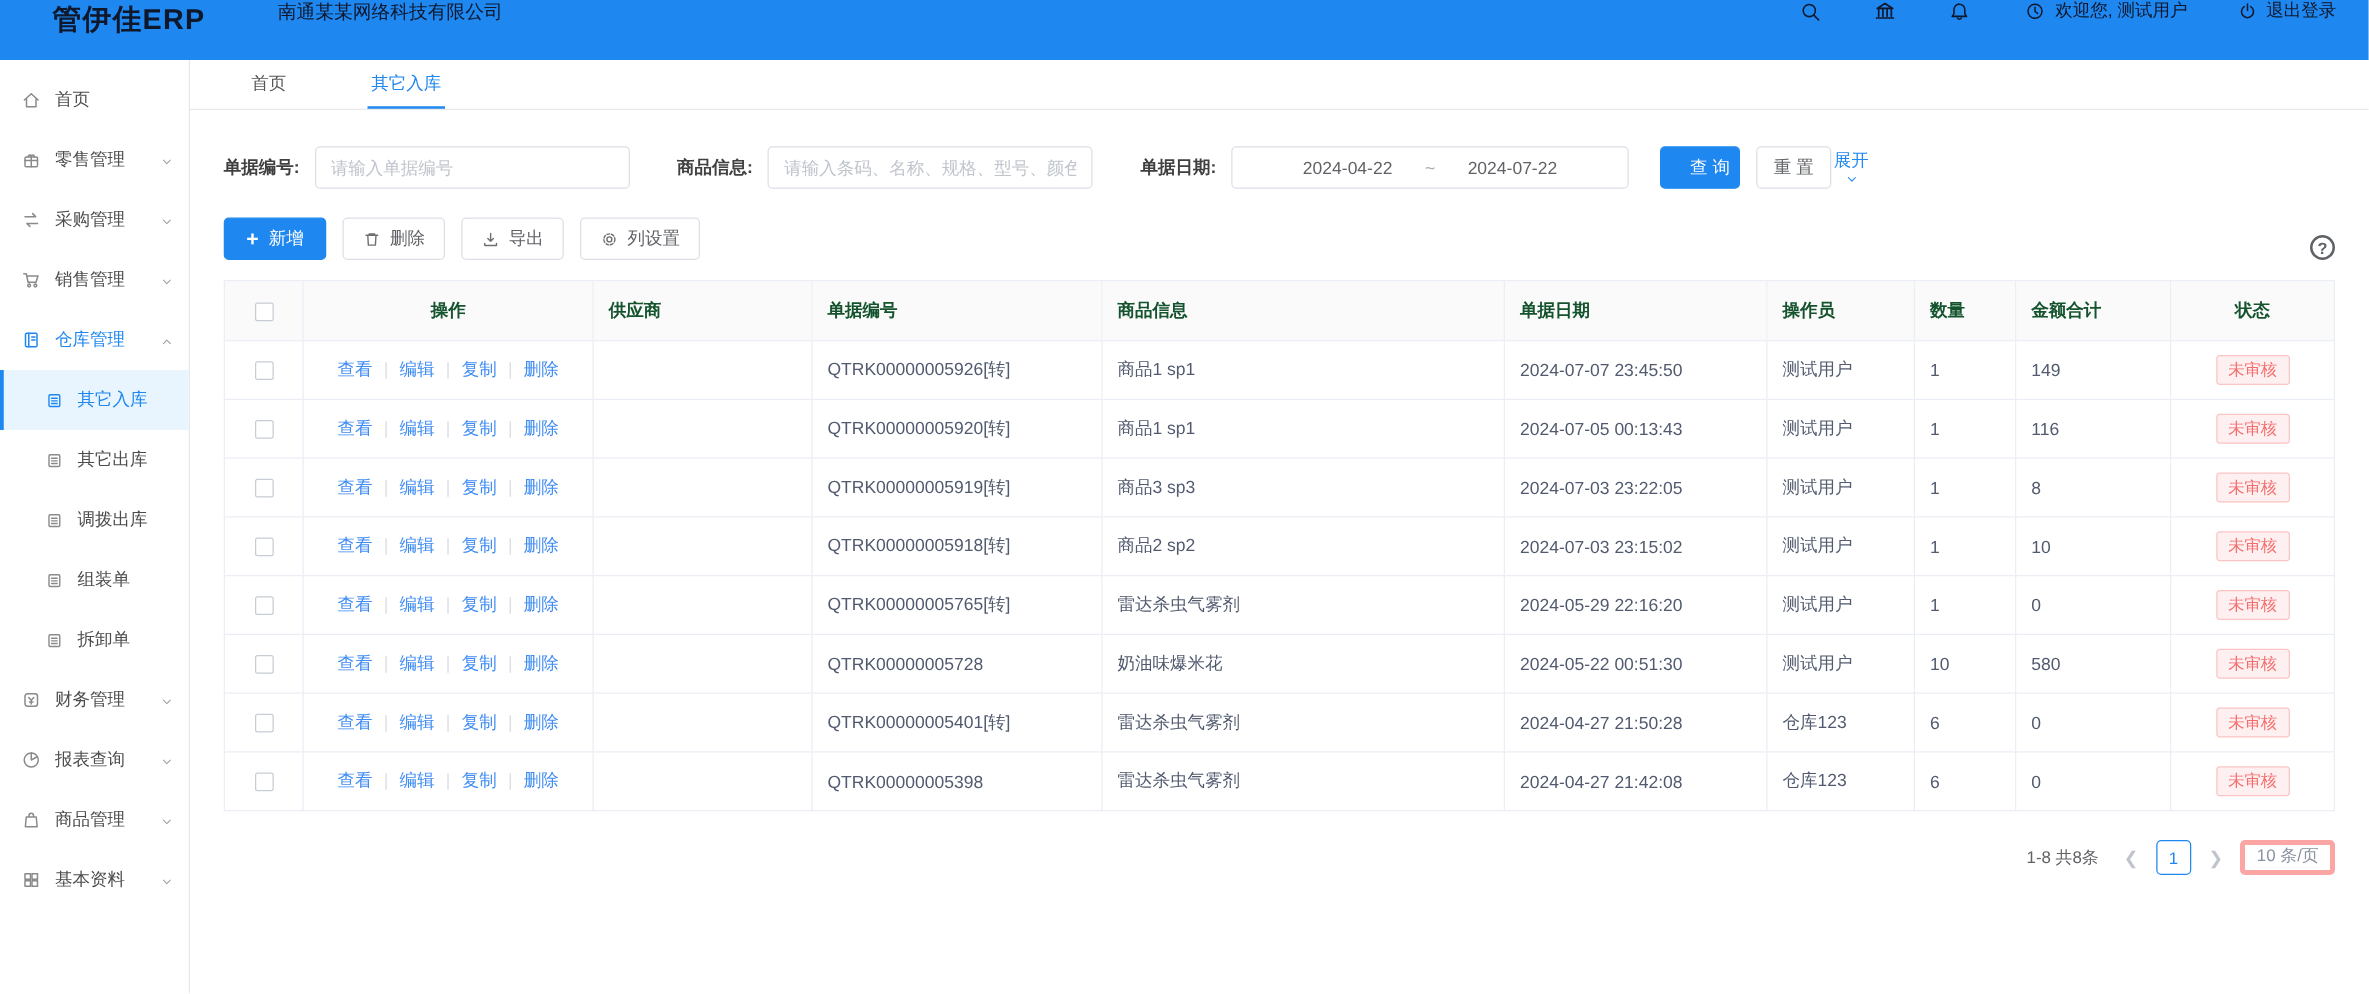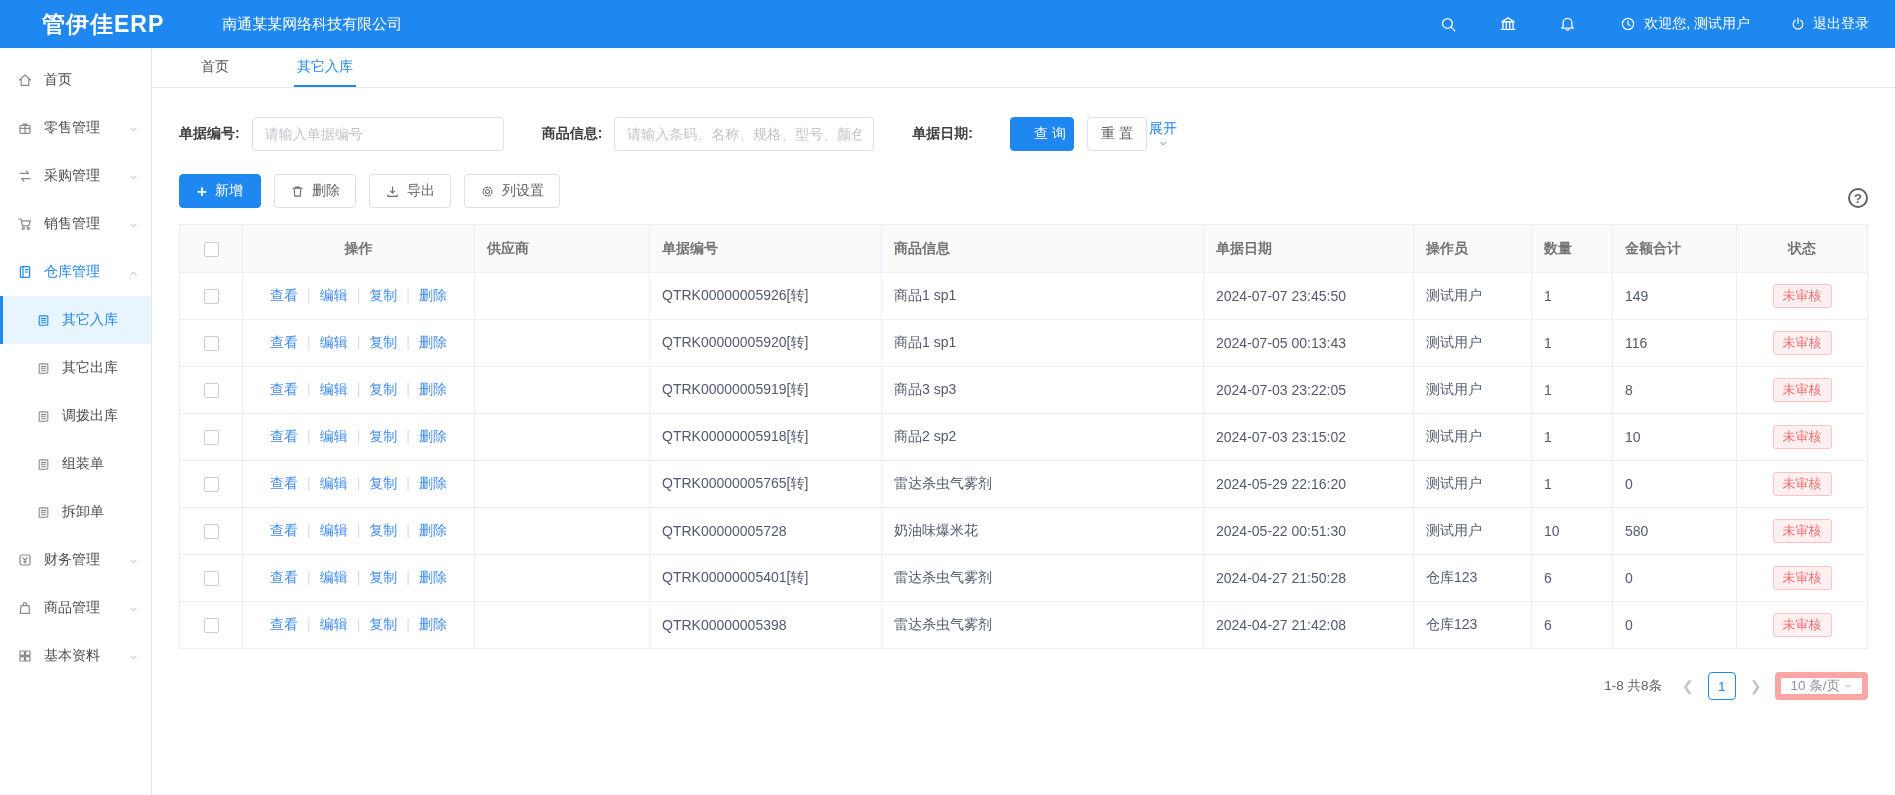--- a/index.html
+++ b/index.html
@@ -6,21 +6,21 @@
     --accent:#1e87f0; --link:#3f8cf3;
     --danger-text:#f56c6c; --danger-bg:#fef0f0; --danger-border:#fbc4c4;
     --border:#e8e8e8; --cell-border:#ebeef5; --text:#515a6e; --label:#404040;
   }
   *{box-sizing:border-box; margin:0; padding:0;}
   html,body{width:1895px; height:795px; overflow:hidden;}
   body{font-family:"Liberation Sans","DejaVu Sans",sans-serif; background:#fff; font-size:14px; color:var(--text);}
   .ic{stroke:currentColor; fill:none; stroke-width:1.2; stroke-linecap:round; stroke-linejoin:round; vertical-align:middle;}
 
   
-  .header{height:48px; background:var(--accent); display:flex; align-items:center; color:#ffffff; padding:0 26px 0 42px;}
+  .header{height:48px; background:var(--accent); display:flex; align-items:flex-start; color:#0f172a; padding:0 26px 0 42px;}
   .logo{font-size:23px; font-weight:bold; letter-spacing:1px;}
   .company{font-size:15px; margin-left:58px;}
   .hspacer{flex:1;}
   .hicons{display:flex; align-items:center; gap:42px; margin-right:44px;}
   .hicon{cursor:pointer; display:flex; align-items:center;}
   .huser{display:flex; align-items:center; gap:8px; margin-right:40px; font-size:14px;}
   .hlogout{display:flex; align-items:center; gap:7px; font-size:14px; cursor:pointer;}
 
   
   .app{display:flex; height:747px;}
@@ -62,36 +62,36 @@
   .toolbar{margin-top:23px; display:flex; align-items:center; gap:13px;}
   .btn-tool{padding:0 15px; gap:7px;}
   .btn-tool .ticon{color:#6f6f6f; display:flex;}
   .btn-add{padding:0 17px; gap:8px; font-size:14px;}
   .plus{font-size:17px; line-height:1; font-weight:bold;}
   .help{margin-left:auto; width:20px; height:20px; border:2px solid #5f6368; border-radius:50%; color:#5f6368; font-size:13px; font-weight:bold; display:flex; align-items:center; justify-content:center; cursor:pointer; align-self:flex-end;}
 
   
   table{width:100%; border-collapse:collapse; margin-top:16px; table-layout:fixed;}
   th,td{border-right:1px solid var(--cell-border); padding:0 12px; height:47px; font-size:14px; text-align:left; overflow:hidden; white-space:nowrap;}
-  th{height:48px; background:#fafafa; font-weight:bold; color:#737373; border-top:1px solid var(--cell-border); border-bottom:1px solid var(--cell-border);}
+  th{height:48px; background:#fafafa; font-weight:bold; color:#14532d; border-top:1px solid var(--cell-border); border-bottom:1px solid var(--cell-border);}
   th:first-child,td:first-child{border-left:1px solid var(--cell-border);}
   td{border-bottom:1px solid var(--cell-border); color:var(--text);}
   .c-center{text-align:center;}
   .cb{display:inline-block; width:15px; height:15px; border:1px solid #c8cdd4; border-radius:2px; background:#fff; vertical-align:middle; cursor:pointer;}
   .acts{display:inline-flex; align-items:center;}
   .acts a{color:var(--link); text-decoration:none; cursor:pointer;}
   .acts a + a::before{content:"|"; color:#dcdfe6; margin:0 9px; display:inline-block;}
   .badge{display:inline-block; padding:3px 9px; font-size:13px; color:var(--danger-text); background:var(--danger-bg); border:1px solid var(--danger-border); border-radius:3px; line-height:1.3;}
 
   
   .pagination{display:flex; justify-content:flex-end; align-items:center; margin-top:23px; gap:10px; color:#606266; font-size:13.5px;}
   .pg-total{margin-right:6px;}
   .pg-arrow{color:#c0c4cc; font-size:14px; padding:0 4px; cursor:pointer;}
   .pg-page{width:28px; height:28px; border:1px solid var(--accent); color:var(--accent); border-radius:4px; display:flex; align-items:center; justify-content:center; cursor:pointer; background:#fff;}
-  .pg-size{height:28px; border:6px solid #fca5a5; border-radius:4px; padding:0 9px; display:flex; align-items:center; gap:3px; color:#8a919f; cursor:pointer;}
+  .pg-size{height:28px; border:4px solid #fca5a5; border-radius:4px; padding:0 9px; display:flex; align-items:center; gap:3px; color:#8a919f; cursor:pointer;flex-direction:column;}
 </style>
 </head>
 <body>
 
 <div class="header">
   <div class="logo">管伊佳ERP</div>
   <div class="company">南通某某网络科技有限公司</div>
   <div class="hspacer"></div>
   <div class="hicons">
     <span class="hicon">
@@ -241,20 +241,32 @@
           </svg>
         </span>
       <span>财务管理</span>
       <span class="chev"><svg class="ic" width="11" height="11" viewBox="0 0 16 16" stroke-width="1.8">
             <path d="M4 6 l4 4 4 -4"></path>
           </svg></span>
     </div>
     <div class="sitem">
       <span class="micon">
           <svg class="ic" width="16" height="16" viewBox="0 0 16 16">
+            <circle cx="8" cy="8" r="5.6"></circle>
+            <path d="M8 8 V2.4 M8 8 L12.8 5.4"></path>
+          </svg>
+        </span>
+      <span>报表查询</span>
+      <span class="chev"><svg class="ic" width="11" height="11" viewBox="0 0 16 16" stroke-width="1.8">
+            <path d="M4 6 l4 4 4 -4"></path>
+          </svg></span>
+    </div>
+    <div class="sitem">
+      <span class="micon">
+          <svg class="ic" width="16" height="16" viewBox="0 0 16 16">
             <path d="M4 5.6 h8 l.7 7.8 H3.3 Z M6.2 5.6 V4.4 a1.8 1.8 0 0 1 3.6 0 v1.2"></path>
           </svg>
         </span>
       <span>商品管理</span>
       <span class="chev"><svg class="ic" width="11" height="11" viewBox="0 0 16 16" stroke-width="1.8">
             <path d="M4 6 l4 4 4 -4"></path>
           </svg></span>
     </div>
     <div class="sitem">
       <span class="micon">
@@ -283,20 +295,25 @@
     </div>
 
     <div class="content">
 
       <div class="filters">
         <span class="flabel">单据编号:</span>
         <input class="finput in-bill" placeholder="请输入单据编号" style="">
         <span class="flabel">商品信息:</span>
         <input class="finput in-prod" placeholder="请输入条码、名称、规格、型号、颜色、扩展..." style="">
         <span class="flabel">单据日期:</span>
+        <div class="datebox">
+          <span>2024-04-22</span>
+          <span style="color:#a8abb2;">~</span>
+          <span>2024-07-22</span>
+        </div>
         <button class="btn btn-primary btn-query">查询</button>
         <button class="btn btn-reset">重置</button>
         <span class="expand">
           <span>展开</span>
           <svg class="ic" width="11" height="11" viewBox="0 0 16 16" stroke-width="1.8">
               <path d="M4 6 l4 4 4 -4"></path>
             </svg>
         </span>
       </div>
 

